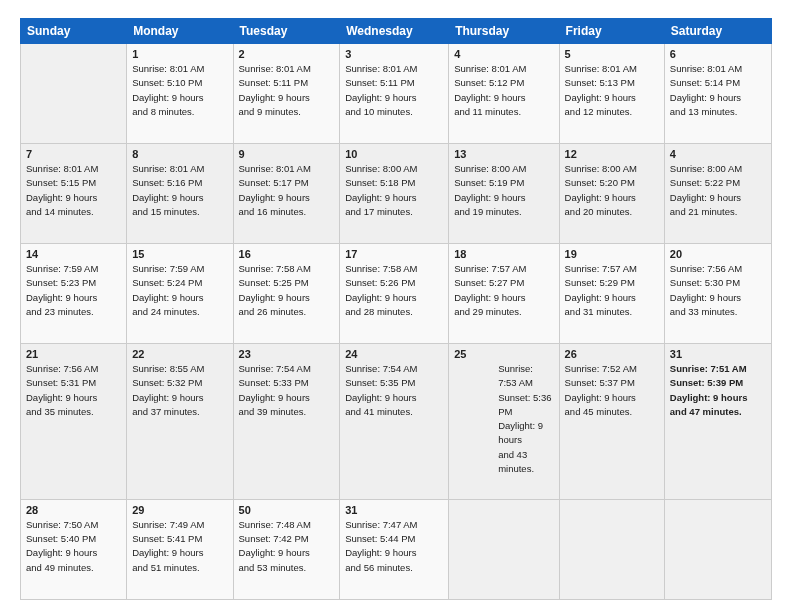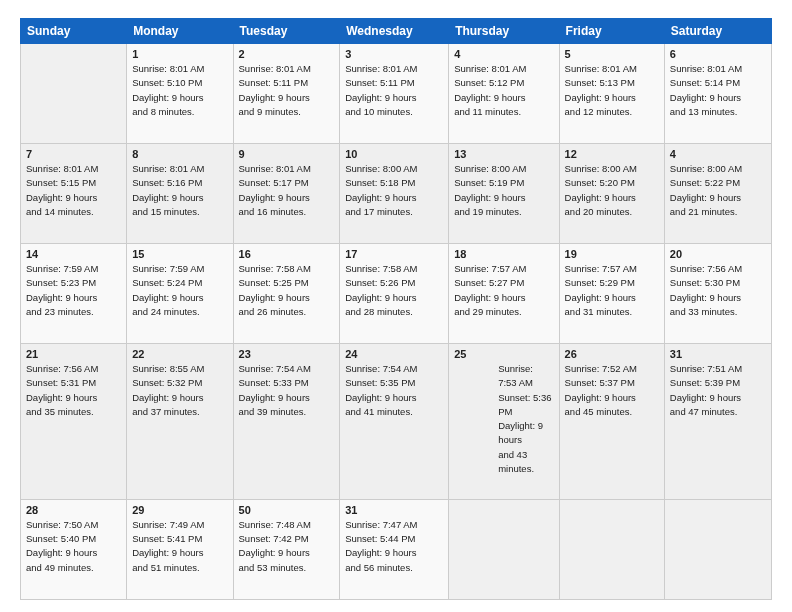--- a/index.html
+++ b/index.html
@@ -299,21 +299,21 @@
           </td>
           <td>
             <span class="day-number">26</span>
             <div class="day-info" style="white-space: pre-line;">Sunrise: 7:52 AM
 Sunset: 5:37 PM
 Daylight: 9 hours
 and 45 minutes.</div>
           </td>
           <td>
             <span class="day-number">31</span>
-            <div class="day-info" style="white-space: pre-line;">Sunrise: 7:51 AM
+            <div class="day-info" style="white-space: pre-line; font-weight: bold;">Sunrise: 7:51 AM
 Sunset: 5:39 PM
 Daylight: 9 hours
 and 47 minutes.</div>
           </td>
         </tr>
         <tr>
           <td>
             <span class="day-number">28</span>
             <div class="day-info" style="white-space: pre-line;">Sunrise: 7:50 AM
 Sunset: 5:40 PM

